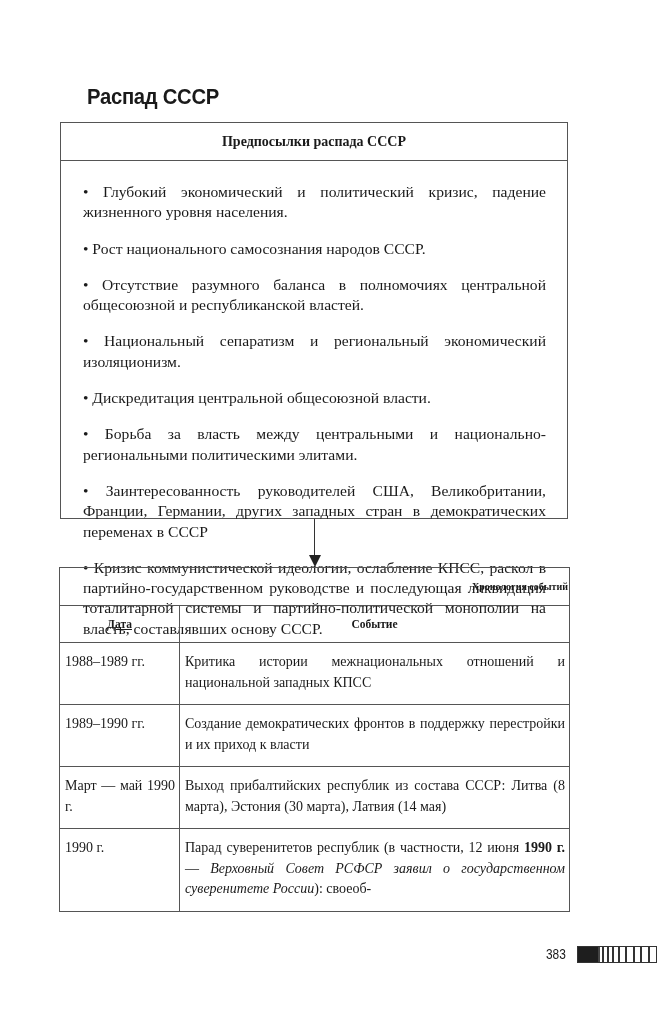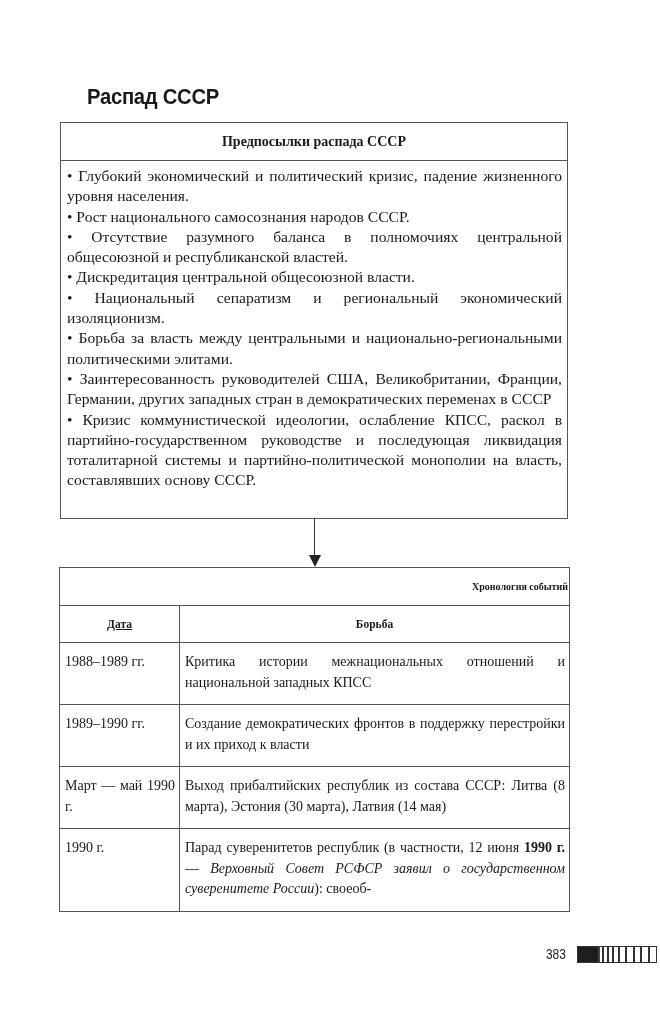--- a/index.html
+++ b/index.html
@@ -16,21 +16,21 @@
   }
   #pre-box { top: 122px; height: 397px; }
   .box-head {
     height: 37px; border-bottom: 1.5px solid #555;
     display: flex; align-items: center; justify-content: center;
     font-weight: bold; font-size: 14px; font-family: "Liberation Serif", serif;
   }
   .pre-list { padding: 5px 5px 0 6px; }
   .pre-item {
     font-family: "Liberation Serif", serif; font-size: 15.6px; line-height: 20.3px;
-    text-align: justify; margin: 0;
+    text-align: justify; margin: 16px;
   }
   .arrow-line {
     position: absolute; left: 314px; top: 519px; width: 1.3px; height: 38px; background: #333;
   }
   .arrow-head {
     position: absolute; left: 309px; top: 555px; width: 0; height: 0;
     border-left: 6px solid transparent; border-right: 6px solid transparent; border-top: 12px solid #222;
   }
   #chrono { position: absolute; left: 59px; top: 567px; width: 511px; border-collapse: collapse;
     font-family: "Liberation Serif", serif; }
@@ -59,39 +59,39 @@
 <body>
 
 <div class="title">Распад СССР</div>
 
 <div class="box" id="pre-box">
   <div class="box-head">Предпосылки распада СССР</div>
   <div class="pre-list">
     <p class="pre-item">• Глубокий экономический и политический кризис, падение жизненного уровня населения.</p>
     <p class="pre-item">• Рост национального самосознания народов СССР.</p>
     <p class="pre-item">• Отсутствие разумного баланса в полномочиях центральной общесоюзной и республиканской властей.</p>
+    <p class="pre-item">• Национальный сепаратизм и региональный экономический изоляционизм.</p>
     <p class="pre-item">• Дискредитация центральной общесоюзной власти.</p>
-    <p class="pre-item">• Национальный сепаратизм и региональный экономический изоляционизм.</p>
     <p class="pre-item">• Борьба за власть между центральными и национально-региональными политическими элитами.</p>
     <p class="pre-item">• Заинтересованность руководителей США, Великобритании, Франции, Германии, других западных стран в демократических переменах в СССР</p>
     <p class="pre-item">• Кризис коммунистической идеологии, ослабление КПСС, раскол в партийно-государственном руководстве и последующая ликвидация тоталитарной системы и партийно-политической монополии на власть, составлявших основу СССР.</p>
   </div>
 </div>
 
 <div class="arrow-line"></div>
 <div class="arrow-head"></div>
 
 <table id="chrono">
   <tbody>
       <tr>
     <th colspan="2" class="caption-cell">Хронология событий</th>
   </tr>
   <tr>
     <th class="colhead c-date">Дата</th>
-    <th class="colhead">Борьба</th>
+    <th class="colhead">Событие</th>
   </tr>
   <tr>
     <td class="cell">1988–1989 гг.</td>
     <td class="cell">Критика истории межнациональных отношений и национальной западных КПСС</td>
   </tr>
   <tr>
     <td class="cell">1989–1990 гг.</td>
     <td class="cell">Создание демократических фронтов в поддержку перестройки и их приход к власти</td>
   </tr>
   <tr>

